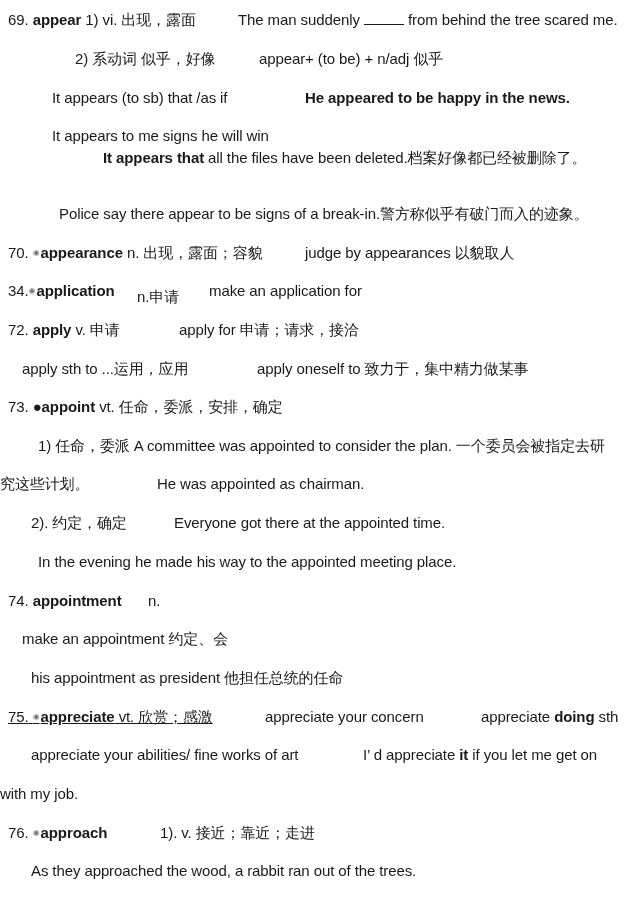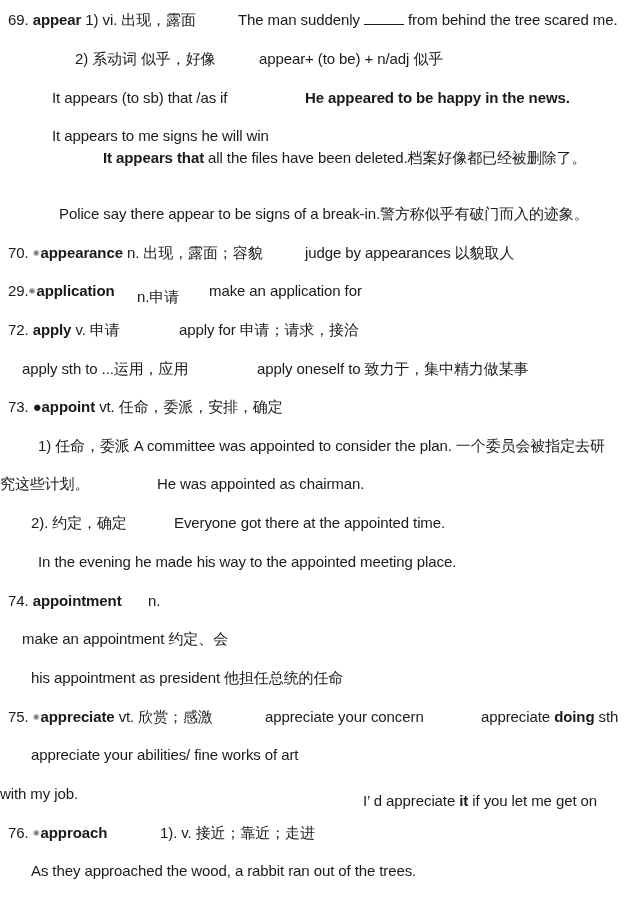--- a/index.html
+++ b/index.html
@@ -39,21 +39,21 @@
 </div>
 <div class="line" style="top:204px; left:59px;">Police say there appear to be signs of a break-in.警方称似乎有破门而入的迹象。</div>
 
 <div class="line" style="top:243px; left:8px;">
   <span>70.</span>
   <span class="mk">◉</span><span class="b">appearance</span><span> n.  出现，露面；容貌</span>
 </div>
 <div class="line" style="top:243px; left:305px;">judge by appearances   以貌取人</div>
 
 <div class="line" style="top:281px; left:8px;">
-  <span>29.</span><span class="mk">◉</span><span class="b">application</span>
+  <span>34.</span><span class="mk">◉</span><span class="b">application</span>
 </div>
 <div class="line" style="top:287px; left:137px;text-align:right;">n.申请</div>
 <div class="line" style="top:281px; left:209px;">make an application for</div>
 
 <div class="line" style="top:320px; left:8px;">
   <span>72.</span>
   <span class="b">apply</span><span> v.  申请</span>
 </div>
 <div class="line" style="top:320px; left:179px;text-align:right;">apply for   申请；请求，接洽</div>
 <div class="line" style="top:359px; left:22px;">apply sth to ...运用，应用</div>
@@ -71,30 +71,30 @@
 <div class="line" style="top:552px; left:38px;">In the evening he made his way to the appointed meeting place.</div>
 
 <div class="line" style="top:591px; left:8px;">
   <span>74.</span>
   <span class="b">appointment</span>
 </div>
 <div class="line" style="top:591px; left:148px;">n.</div>
 <div class="line" style="top:629px; left:22px;">make an appointment  约定、会</div>
 <div class="line" style="top:668px; left:31px;">his appointment as president   他担任总统的任命</div>
 
-<div class="line" style="top:707px; left:8px;">
+<div class="line" style="top:707px; left:8px;text-decoration:underline;">
   <span>75.</span>
   <span class="mk">◉</span><span class="b">appreciate</span><span> vt.  欣赏；感激</span>
 </div>
 <div class="line" style="top:707px; left:265px;">appreciate your concern</div>
 <div class="line" style="top:707px; left:481px;">
   <span>appreciate </span><span class="b">doing</span><span> sth</span>
 </div>
 <div class="line" style="top:745px; left:31px;">appreciate your abilities/ fine works of art</div>
-<div class="line" style="top:745px; left:363px;margin-top:46px;">
+<div class="line" style="top:745px; left:363px;">
   <span>I’ d appreciate </span><span class="b">it</span><span> if you let me get on</span>
 </div>
 <div class="line" style="top:784px; left:0px;">with my job.</div>
 
 <div class="line" style="top:823px; left:8px;">
   <span>76.</span>
   <span class="mk">◉</span><span class="b">approach</span>
 </div>
 <div class="line" style="top:823px; left:160px;">1). v.  接近；靠近；走进</div>
 <div class="line" style="top:861px; left:31px;">As they approached the wood, a rabbit ran out of the trees.</div>

